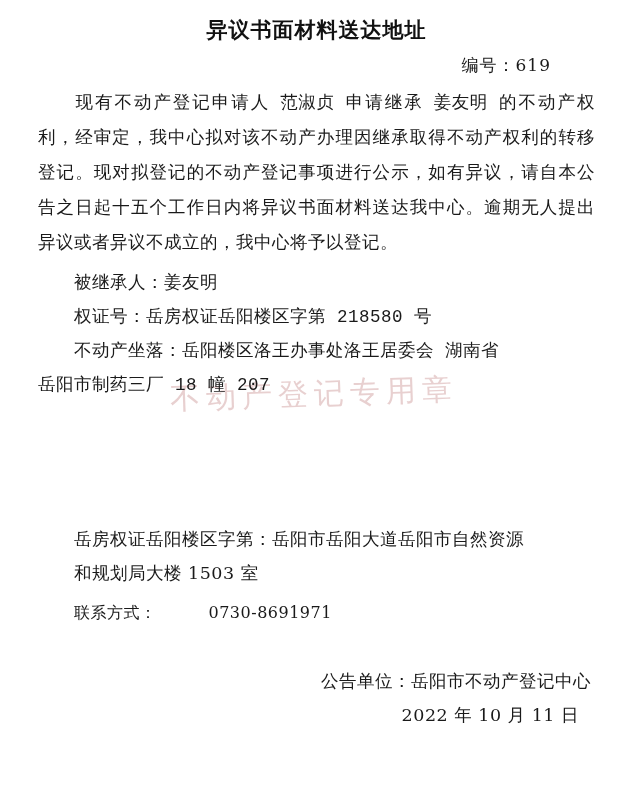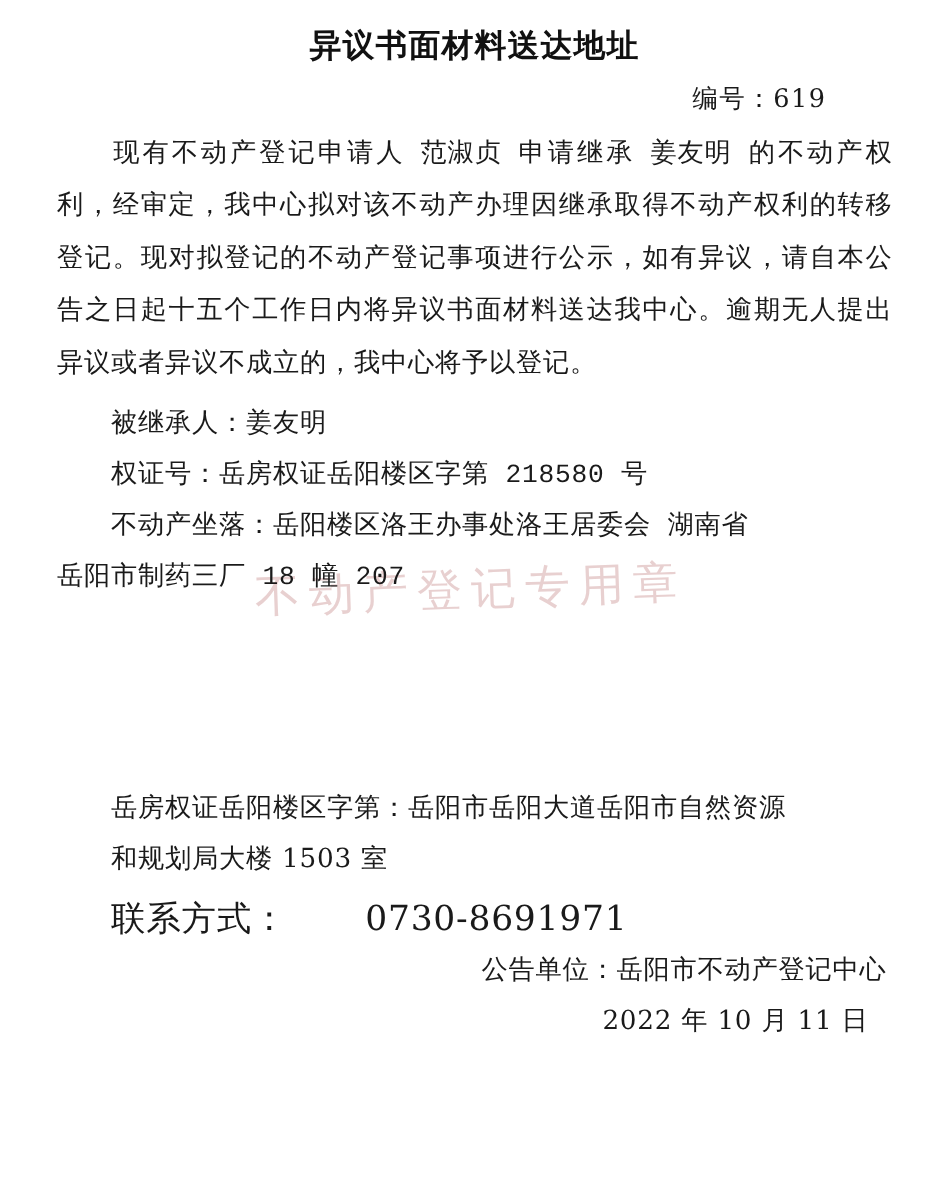--- a/index.html
+++ b/index.html
@@ -74,31 +74,32 @@
     font-size: 17.5px;
     line-height: 34px;
     letter-spacing: 0.5px;
     text-indent: 36px;
   }
   .lower-line.cont {
     text-indent: 0;
     margin-left: 36px;
   }
   .contact-line {
-    font-size: 23px;
+    font-size: 16px;
     line-height: 34px;
     letter-spacing: 0.5px;
     text-indent: 36px;
     margin-top: 6px;
   }
   .contact-line .phone {
     display: inline-block;
     margin-left: 16px;
   }
   .signature {
+    margin-top: 34px;
     text-align: right;
     font-size: 17.5px;
     line-height: 34px;
     letter-spacing: 0.5px;
   }
   .sign-unit {
     padding-right: 4px;
   }
   .sign-date {
     padding-right: 16px;

